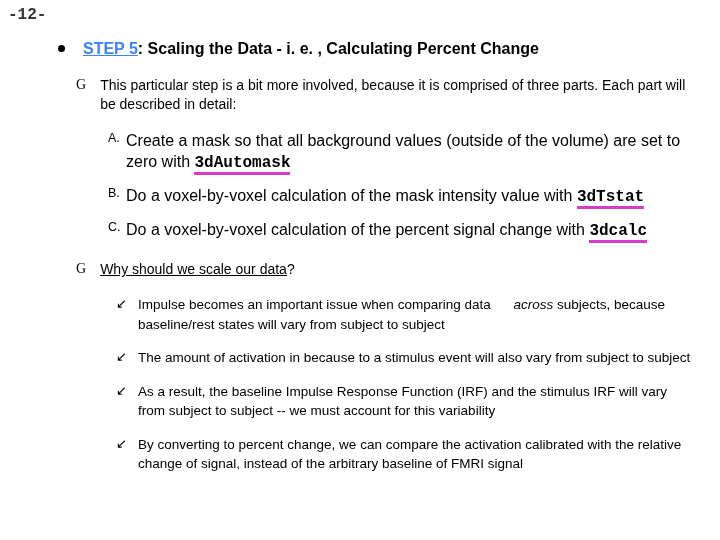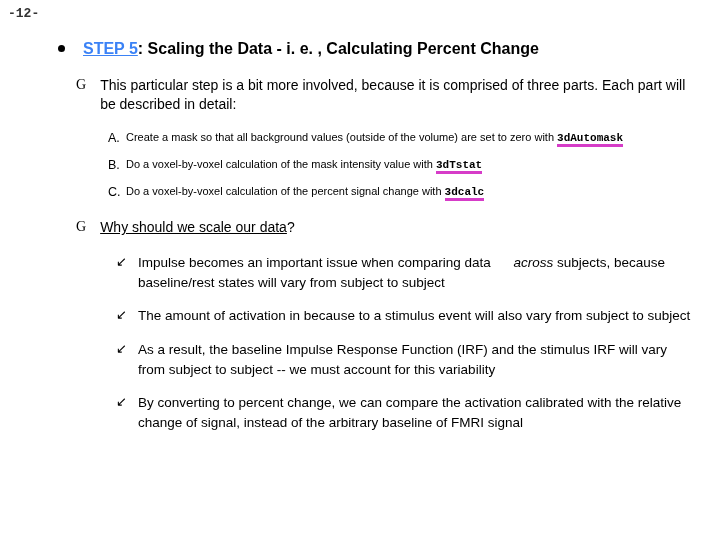--- a/index.html
+++ b/index.html
@@ -12,21 +12,21 @@
     font-size: 14px;
     color: #000;
     position: relative;
     overflow: hidden;
   }
   .page-num {
     position: absolute;
     top: 6px;
     left: 8px;
     font-family: "Courier New", monospace;
-    font-size: 13px;
+    font-size: 16px;
     font-weight: bold;
     color: #333;
   }
   .content {
     padding: 40px 28px 0 58px;
   }
   .top-row {
     display: flex;
     align-items: flex-start;
     margin-bottom: 18px;
@@ -75,21 +75,21 @@
     margin-bottom: 10px;
     line-height: 1.35;
   }
   .ol-letter {
     font-size: 12.5px;
     width: 18px;
     flex-shrink: 0;
   }
   .ol-body {
     flex: 1;
-    font-size: 11px;
+    font-size: 16px;
   }
   .cmd {
     font-family: "Courier New", monospace;
     font-weight: bold;
     border-bottom: 3px solid #d63cc8;
     padding-bottom: 0px;
   }
   .question {
     text-decoration: underline;
   }

